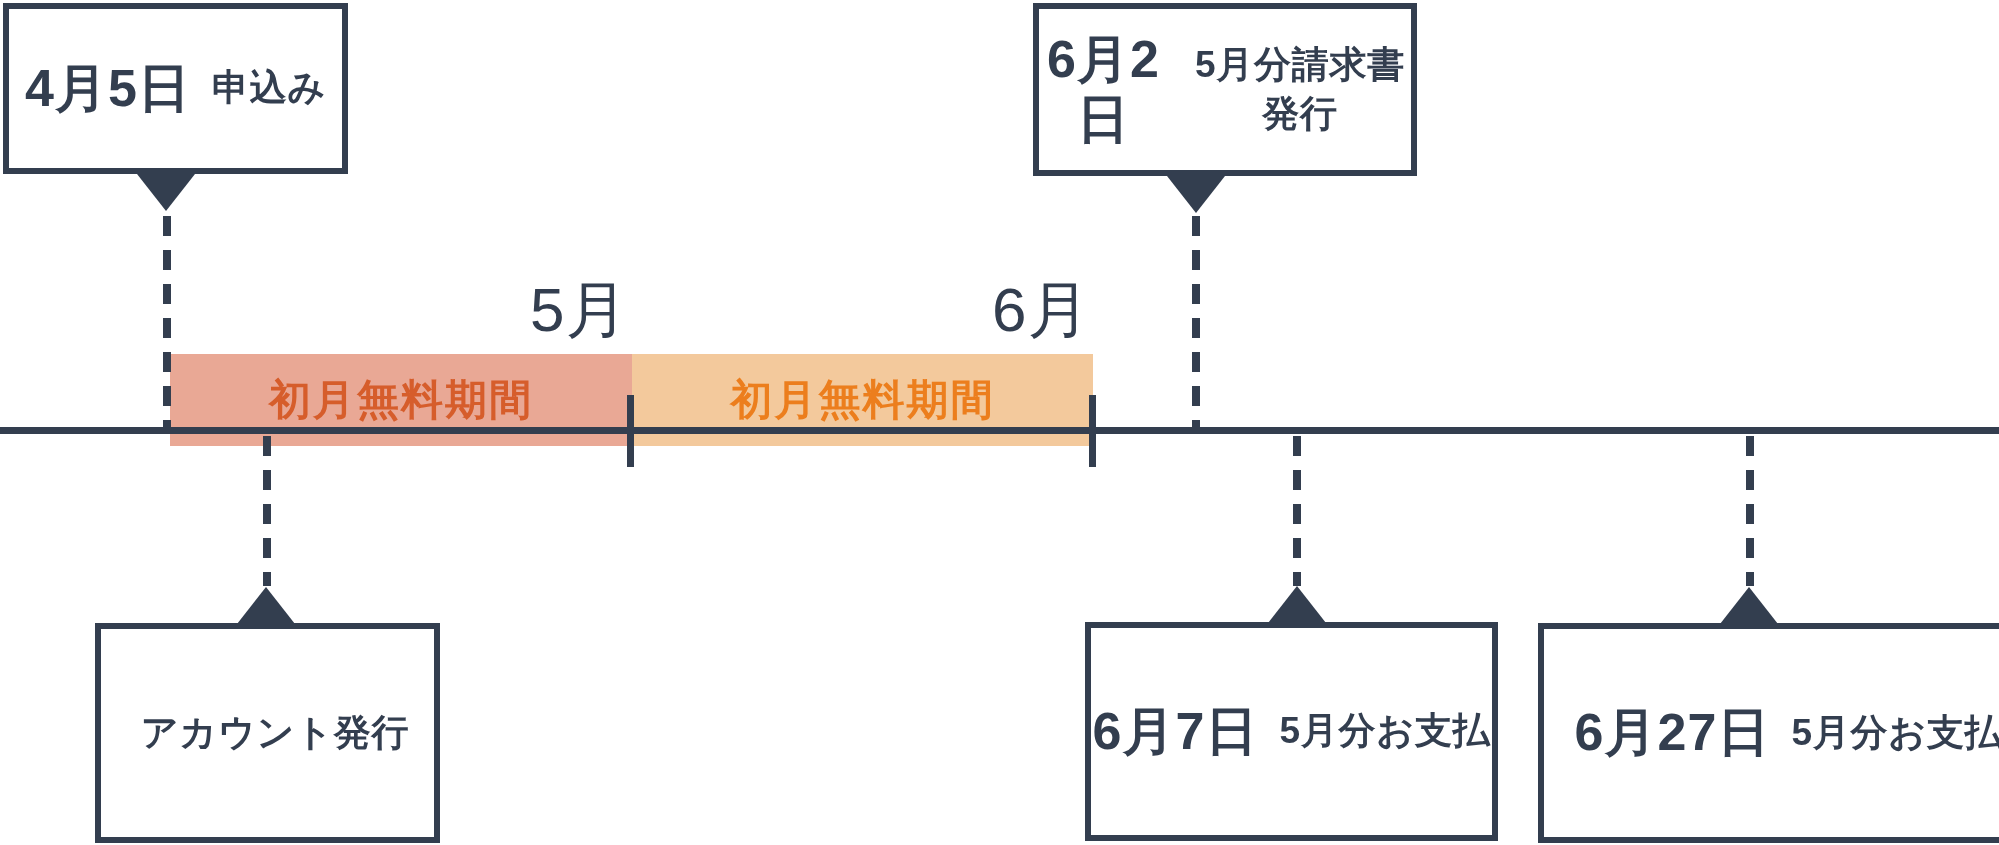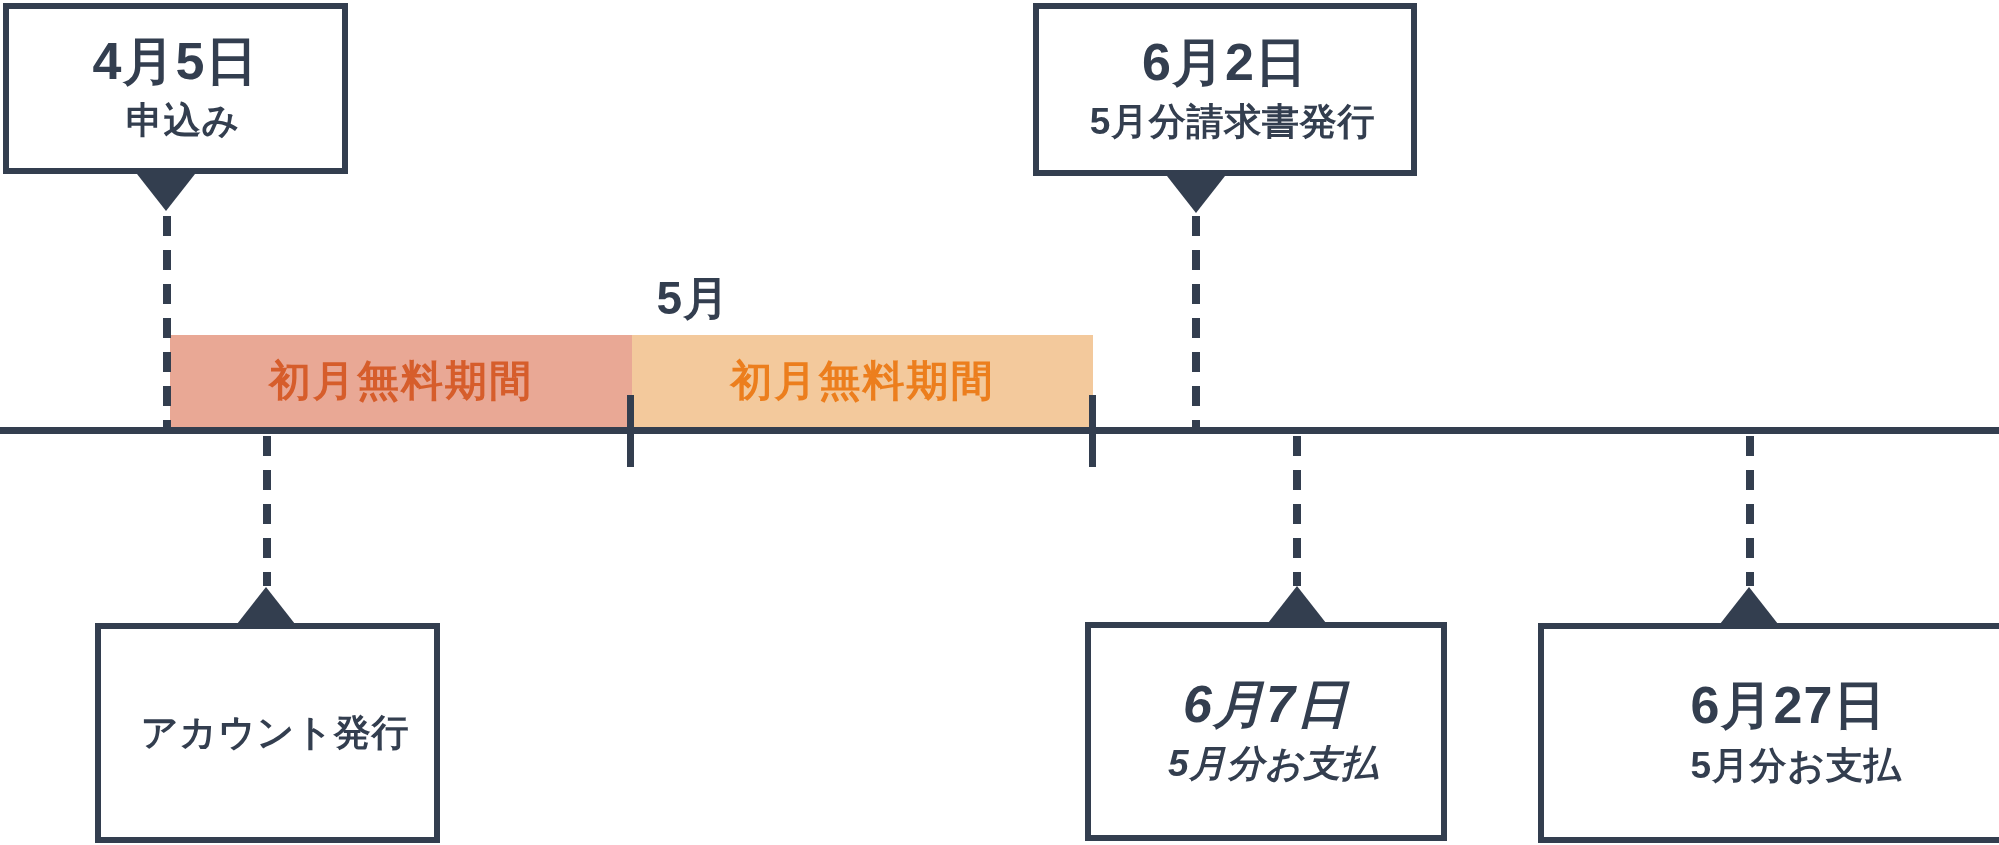--- a/index.html
+++ b/index.html
@@ -2,58 +2,59 @@
 <html style="--ink: #333e4f; --background: #ffffff; --bar-april-fill: #e9a895; --bar-april-text: #d65d2b; --bar-may-fill: #f3c99c; --bar-may-text: #ec7e1d;"><head>
 <meta charset="utf-8">
 <style>
   html,body{margin:0;padding:0;background:#fff;}
   .stage{
     position:relative;width:1999px;height:845px;background:var(--background,#fff);
     font-family:"Liberation Sans","DejaVu Sans",sans-serif;overflow:hidden;
   }
   .callout{
     position:absolute;border:6px solid var(--ink);background:var(--background,#fff);
-    box-sizing:border-box;display:flex;flex-direction:column;justify-content:center;
+    box-sizing:border-box;display:flex;flex-direction:row;justify-content:center;
     align-items:center;text-align:center;color:var(--ink);gap:6px;z-index:5;
   }
   .co-title{font-size:52px;font-weight:800;line-height:1.15;letter-spacing:0.02em;}
   .co-line{font-size:37px;font-weight:800;line-height:1.3;letter-spacing:0.02em;margin-left:15px;}
   .tri{position:absolute;width:0;height:0;z-index:6;}
   .tri-down{border-left:29px solid transparent;border-right:29px solid transparent;border-top:37px solid var(--ink);}
   .tri-up{border-left:29px solid transparent;border-right:29px solid transparent;border-bottom:37px solid var(--ink);}
   .vdash{
     position:absolute;width:8px;z-index:3;
     background-image:repeating-linear-gradient(to bottom,var(--ink) 0 20px,transparent 20px 34px);
   }
   .axis{position:absolute;height:7px;background:var(--ink);z-index:4;}
   .tick{position:absolute;width:7px;height:72px;background:var(--ink);z-index:4;}
   .bar{
     position:absolute;display:flex;align-items:center;justify-content:center;
-    font-size:42px;font-weight:800;letter-spacing:0.05em;z-index:2;
+    font-size:42px;font-weight:800;letter-spacing:0.05em;z-index:2;margin-top:19px;
   }
   .bar-april{background:var(--bar-april-fill);color:var(--bar-april-text);}
   .bar-may{background:var(--bar-may-fill);color:var(--bar-may-text);}
   .month{
-    position:absolute;width:200px;text-align:right;font-size:46px;font-weight:700;
+    position:absolute;width:200px;text-align:left;font-size:62px;font-weight:400;
     color:var(--ink);letter-spacing:0.02em;z-index:4;
   }
 </style>
 </head>
 <body>
 
 <div class="stage">
 
   <div class="bar bar-april" style="left:170px;top:335px;width:462px;height:92px;">
     <span>初月無料期間</span>
   </div>
   <div class="bar bar-may" style="left:632px;top:335px;width:461px;height:92px;">
     <span>初月無料期間</span>
   </div>
 
   <div class="month" style="left:530px;top:268px;">5月</div>
+  <div class="month" style="left:992px;top:268px;">6月</div>
 
   <div class="axis" style="left:0;top:427px;width:1999px;"></div>
 
   <div class="tick" style="left:627px;top:395px;"></div>
   <div class="tick" style="left:1089px;top:395px;"></div>
 
   <div class="vdash" style="left:163px;top:216px;height:211px;"></div>
   <div class="vdash" style="left:263px;top:436px;height:150px;"></div>
   <div class="vdash" style="left:1192px;top:216px;height:211px;"></div>
   <div class="vdash" style="left:1293px;top:436px;height:150px;"></div>
@@ -69,21 +70,21 @@
     <div class="co-title">6月2日</div>
     <div class="co-line">5月分請求書発行</div>
   </div>
   <div class="tri tri-down" style="left:1167px;top:176px;"></div>
 
   <div class="callout" style="left:95px;top:623px;width:345px;height:220px;">
     <div class="co-line">アカウント発行</div>
   </div>
   <div class="tri tri-up" style="left:237px;top:587px;"></div>
 
-  <div class="callout" style="left:1085px;top:622px;width:362px;height:219px;font-style:italic;">
+  <div class="callout" style="left:1085px;top:622px;width:413px;height:219px;">
     <div class="co-title">6月7日</div>
     <div class="co-line">5月分お支払</div>
   </div>
   <div class="tri tri-up" style="left:1268px;top:586px;"></div>
 
   <div class="callout" style="left:1538px;top:623px;width:501px;height:220px;">
     <div class="co-title">6月27日</div>
     <div class="co-line">5月分お支払</div>
   </div>
   <div class="tri tri-up" style="left:1720px;top:587px;"></div>

